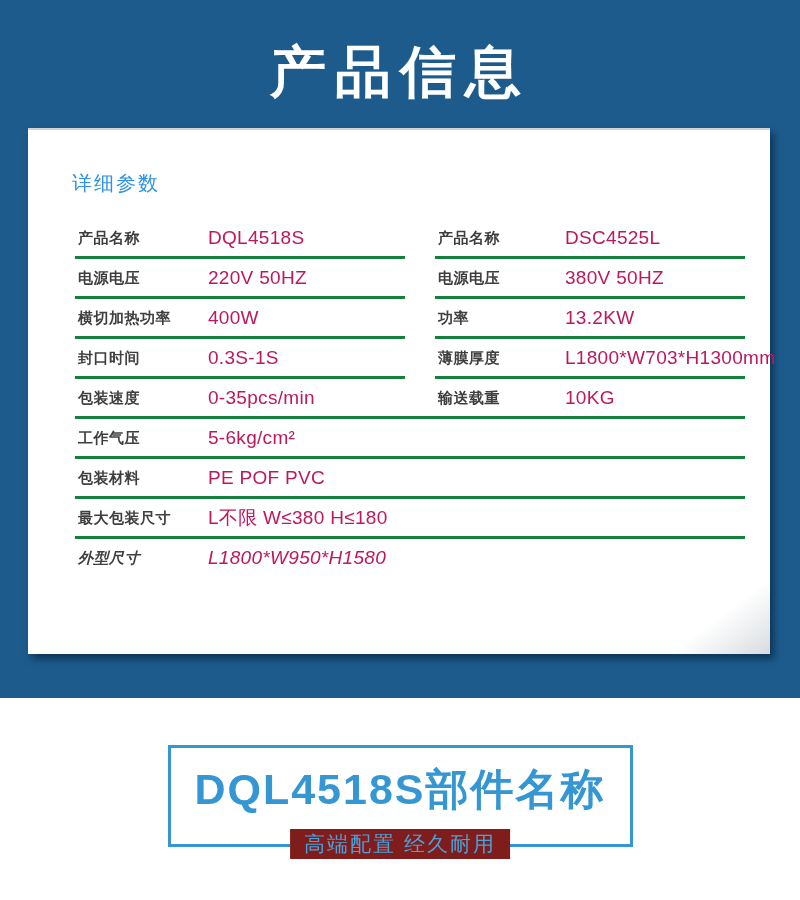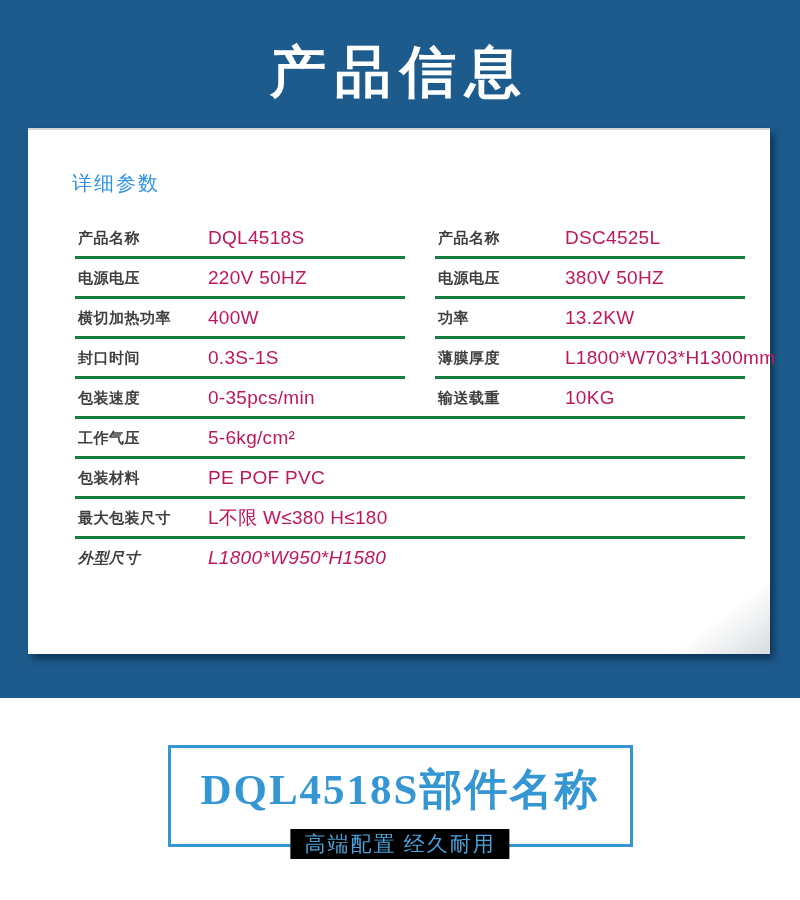--- a/index.html
+++ b/index.html
@@ -29,26 +29,26 @@
   .right-col .spec-row{width:310px;}
   .spec-label{position:absolute;left:3px;top:50%;transform:translateY(-50%);
     font-size:15px;color:#3f3f3f;font-weight:600;letter-spacing:0.5px;}
   .spec-value{position:absolute;left:133px;top:50%;transform:translateY(-50%);
     font-size:19px;color:#be185d;letter-spacing:0.3px;white-space:nowrap;}
   .right-col .spec-value{left:130px;}
 
   
   .footer{position:absolute;top:698px;left:0;width:800px;height:202px;background:#ffffff;}
   .parts-box{position:relative;margin:47px auto 12px auto;width:459px;height:96px;
-    border:3px solid #3496d3;font-family:Liberation Serif, serif;}
+    border:3px solid #3496d3;}
   .parts-title{position:absolute;top:0;left:0;width:100%;height:84px;
     display:flex;align-items:center;justify-content:center;
     color:#3496d3;font-size:43px;font-weight:bold;letter-spacing:2px;white-space:nowrap;}
   .tagline{position:absolute;left:50%;bottom:0;transform:translate(-50%,50%);
-    background:#000000;padding:0 14px;color:#4ba1d8;font-size:21px;letter-spacing:2px;
+    background:#7f1d1d;padding:0 14px;color:#4ba1d8;font-size:21px;letter-spacing:2px;
     white-space:nowrap;line-height:30px;}
 </style>
 </head>
 <body>
 
 <div class="page">
 
   <div class="banner">
     <div class="banner-title">产品信息</div>
   </div>

